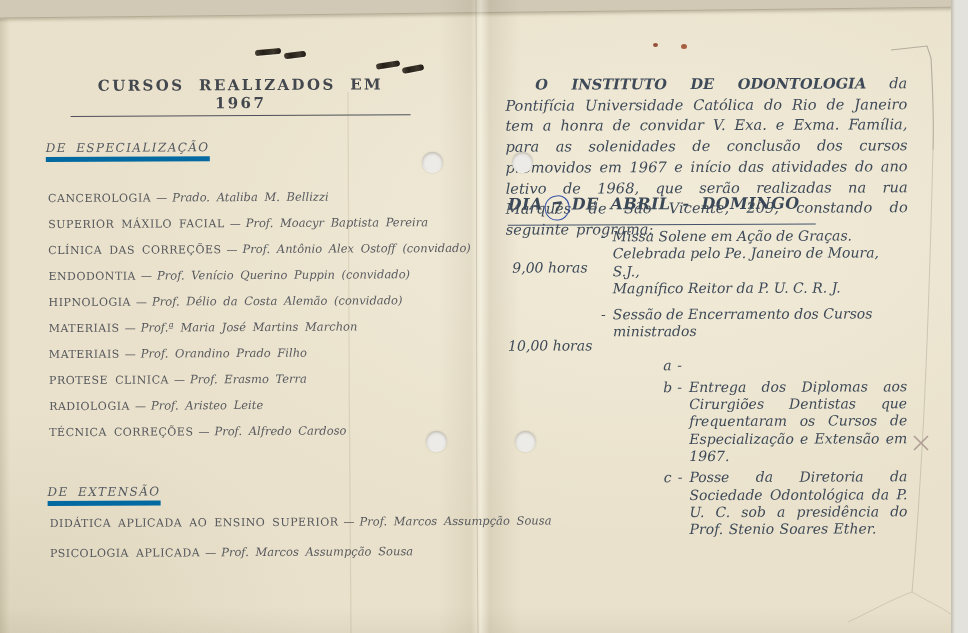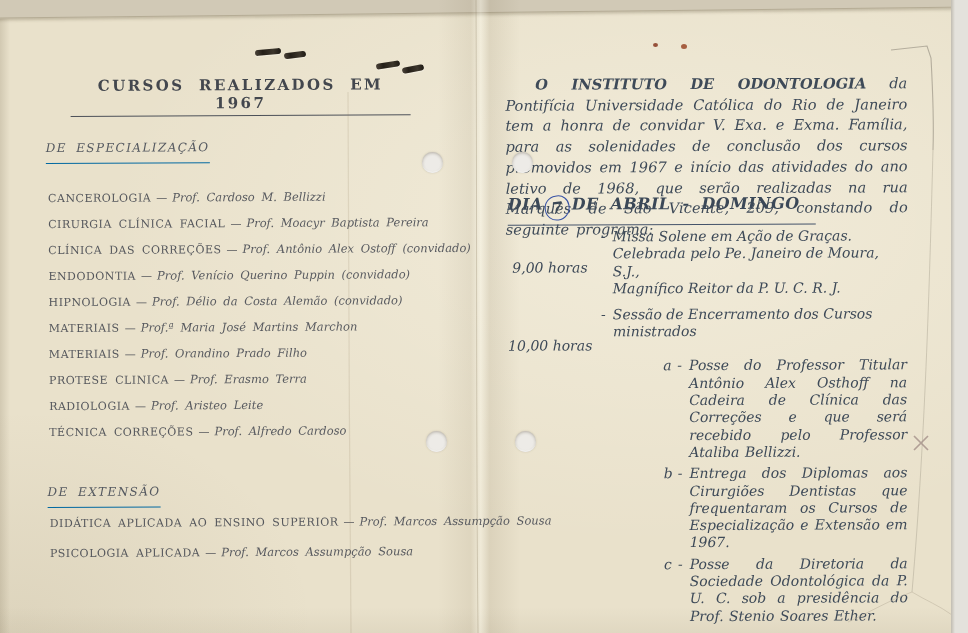--- a/index.html
+++ b/index.html
@@ -27,21 +27,21 @@
     background:linear-gradient(90deg,#4a4238,#241f18 30%,#3c362c 70%,#1e1a14);
     box-shadow:0 1px 1px rgba(255,255,255,.4);}
   .dot{position:absolute;border-radius:50%;}
 
   
   .left-page{position:absolute;left:45px;top:0;width:422px;color:#56585c;transform:rotate(-0.3deg);}
   .lp-title-wrap{position:absolute;left:25px;top:76px;width:340px;text-align:center;}
   .lp-title{display:inline-block;font-size:15px;font-weight:600;letter-spacing:2.4px;word-spacing:7px;
     color:#43474e;border-bottom:1.6px solid #4c5058;padding:0 3px 3px;}
   .lp-heading{display:inline-block;font-style:italic;font-size:12px;letter-spacing:1.4px;word-spacing:4px;
-    color:#565a61;border-bottom:1px solid #0369a1;padding-bottom:8px;}
+    color:#565a61;border-bottom:5px solid #0369a1;padding-bottom:2px;}
   .lp-h1{position:absolute;left:0;top:136px;}
   .lp-h2{position:absolute;left:0;top:480px;}
   .course-list{position:absolute;left:2px;top:183px;width:420px;}
   .course-list.ext{top:506px;}
   .course-line{height:26px;line-height:26px;white-space:nowrap;}
   .course-list.ext .course-line{height:30px;line-height:30px;}
   .cname{font-size:11px;letter-spacing:.5px;word-spacing:3px;color:#55575c;}
   .dash{margin:0 5px;color:#55575c;font-size:11px;}
   .cprof{font-style:italic;font-size:11.5px;word-spacing:3px;color:#595b60;}
 
@@ -76,22 +76,22 @@
   <div class="fold-shade"></div>
 
   <div class="left-page">
     <div class="lp-title-wrap">
       <span class="lp-title">CURSOS REALIZADOS EM 1967</span>
     </div>
     <div class="lp-h1">
       <span class="lp-heading">DE ESPECIALIZAÇÃO</span>
     </div>
     <div class="course-list">
-      <div class="course-line"><span class="cname">CANCEROLOGIA</span><span class="dash">—</span><span class="cprof">Prof. Cardoso M. Bellizzi</span></div>
-      <div class="course-line"><span class="cname">CIRURGIA CLÍNICA FACIAL</span><span class="dash">—</span><span class="cprof">Prof. Moacyr Baptista Pereira</span></div>
+      <div class="course-line"><span class="cname">CANCEROLOGIA</span><span class="dash">—</span><span class="cprof">Prado. Ataliba M. Bellizzi</span></div>
+      <div class="course-line"><span class="cname">SUPERIOR MÁXILO FACIAL</span><span class="dash">—</span><span class="cprof">Prof. Moacyr Baptista Pereira</span></div>
       <div class="course-line"><span class="cname">CLÍNICA DAS CORREÇÕES</span><span class="dash">—</span><span class="cprof">Prof. Antônio Alex Ostoff (convidado)</span></div>
       <div class="course-line"><span class="cname">ENDODONTIA</span><span class="dash">—</span><span class="cprof">Prof. Venício Querino Puppin (convidado)</span></div>
       <div class="course-line"><span class="cname">HIPNOLOGIA</span><span class="dash">—</span><span class="cprof">Prof. Délio da Costa Alemão (convidado)</span></div>
       <div class="course-line"><span class="cname">MATERIAIS</span><span class="dash">—</span><span class="cprof">Prof.ª Maria José Martins Marchon</span></div>
       <div class="course-line"><span class="cname">MATERIAIS</span><span class="dash">—</span><span class="cprof">Prof. Orandino Prado Filho</span></div>
       <div class="course-line"><span class="cname">PROTESE CLINICA</span><span class="dash">—</span><span class="cprof">Prof. Erasmo Terra</span></div>
       <div class="course-line"><span class="cname">RADIOLOGIA</span><span class="dash">—</span><span class="cprof">Prof. Aristeo Leite</span></div>
       <div class="course-line"><span class="cname">TÉCNICA CORREÇÕES</span><span class="dash">—</span><span class="cprof">Prof. Alfredo Cardoso</span></div>
     </div>
     <div class="lp-h2">
@@ -126,21 +126,20 @@
         <div class="sched-time">10,00 horas</div>
         <div class="sched-hyph">-</div>
         <div class="sched-lines">
           <div>Sessão de Encerramento dos Cursos ministrados</div>
         </div>
       </div>
       <div class="subitems">
         <div class="subitem">
           <div class="sub-label">a</div>
           <div class="sub-hyph">-</div>
-          <div class="sub-text">Posse do Professor Titular Antônio Alex Osthoff na Cadeira de Clínica das Correções e que será recebido pelo Professor Ataliba Bellizzi.</div>
         </div>
         <div class="subitem">
           <div class="sub-label">b</div>
           <div class="sub-hyph">-</div>
           <div class="sub-text">Entrega dos Diplomas aos Cirurgiões Dentistas que frequentaram os Cursos de Especialização e Extensão em 1967.</div>
         </div>
         <div class="subitem">
           <div class="sub-label">c</div>
           <div class="sub-hyph">-</div>
           <div class="sub-text">Posse da Diretoria da Sociedade Odontológica da P. U. C. sob a presidência do Prof. Stenio Soares Ether.</div>

